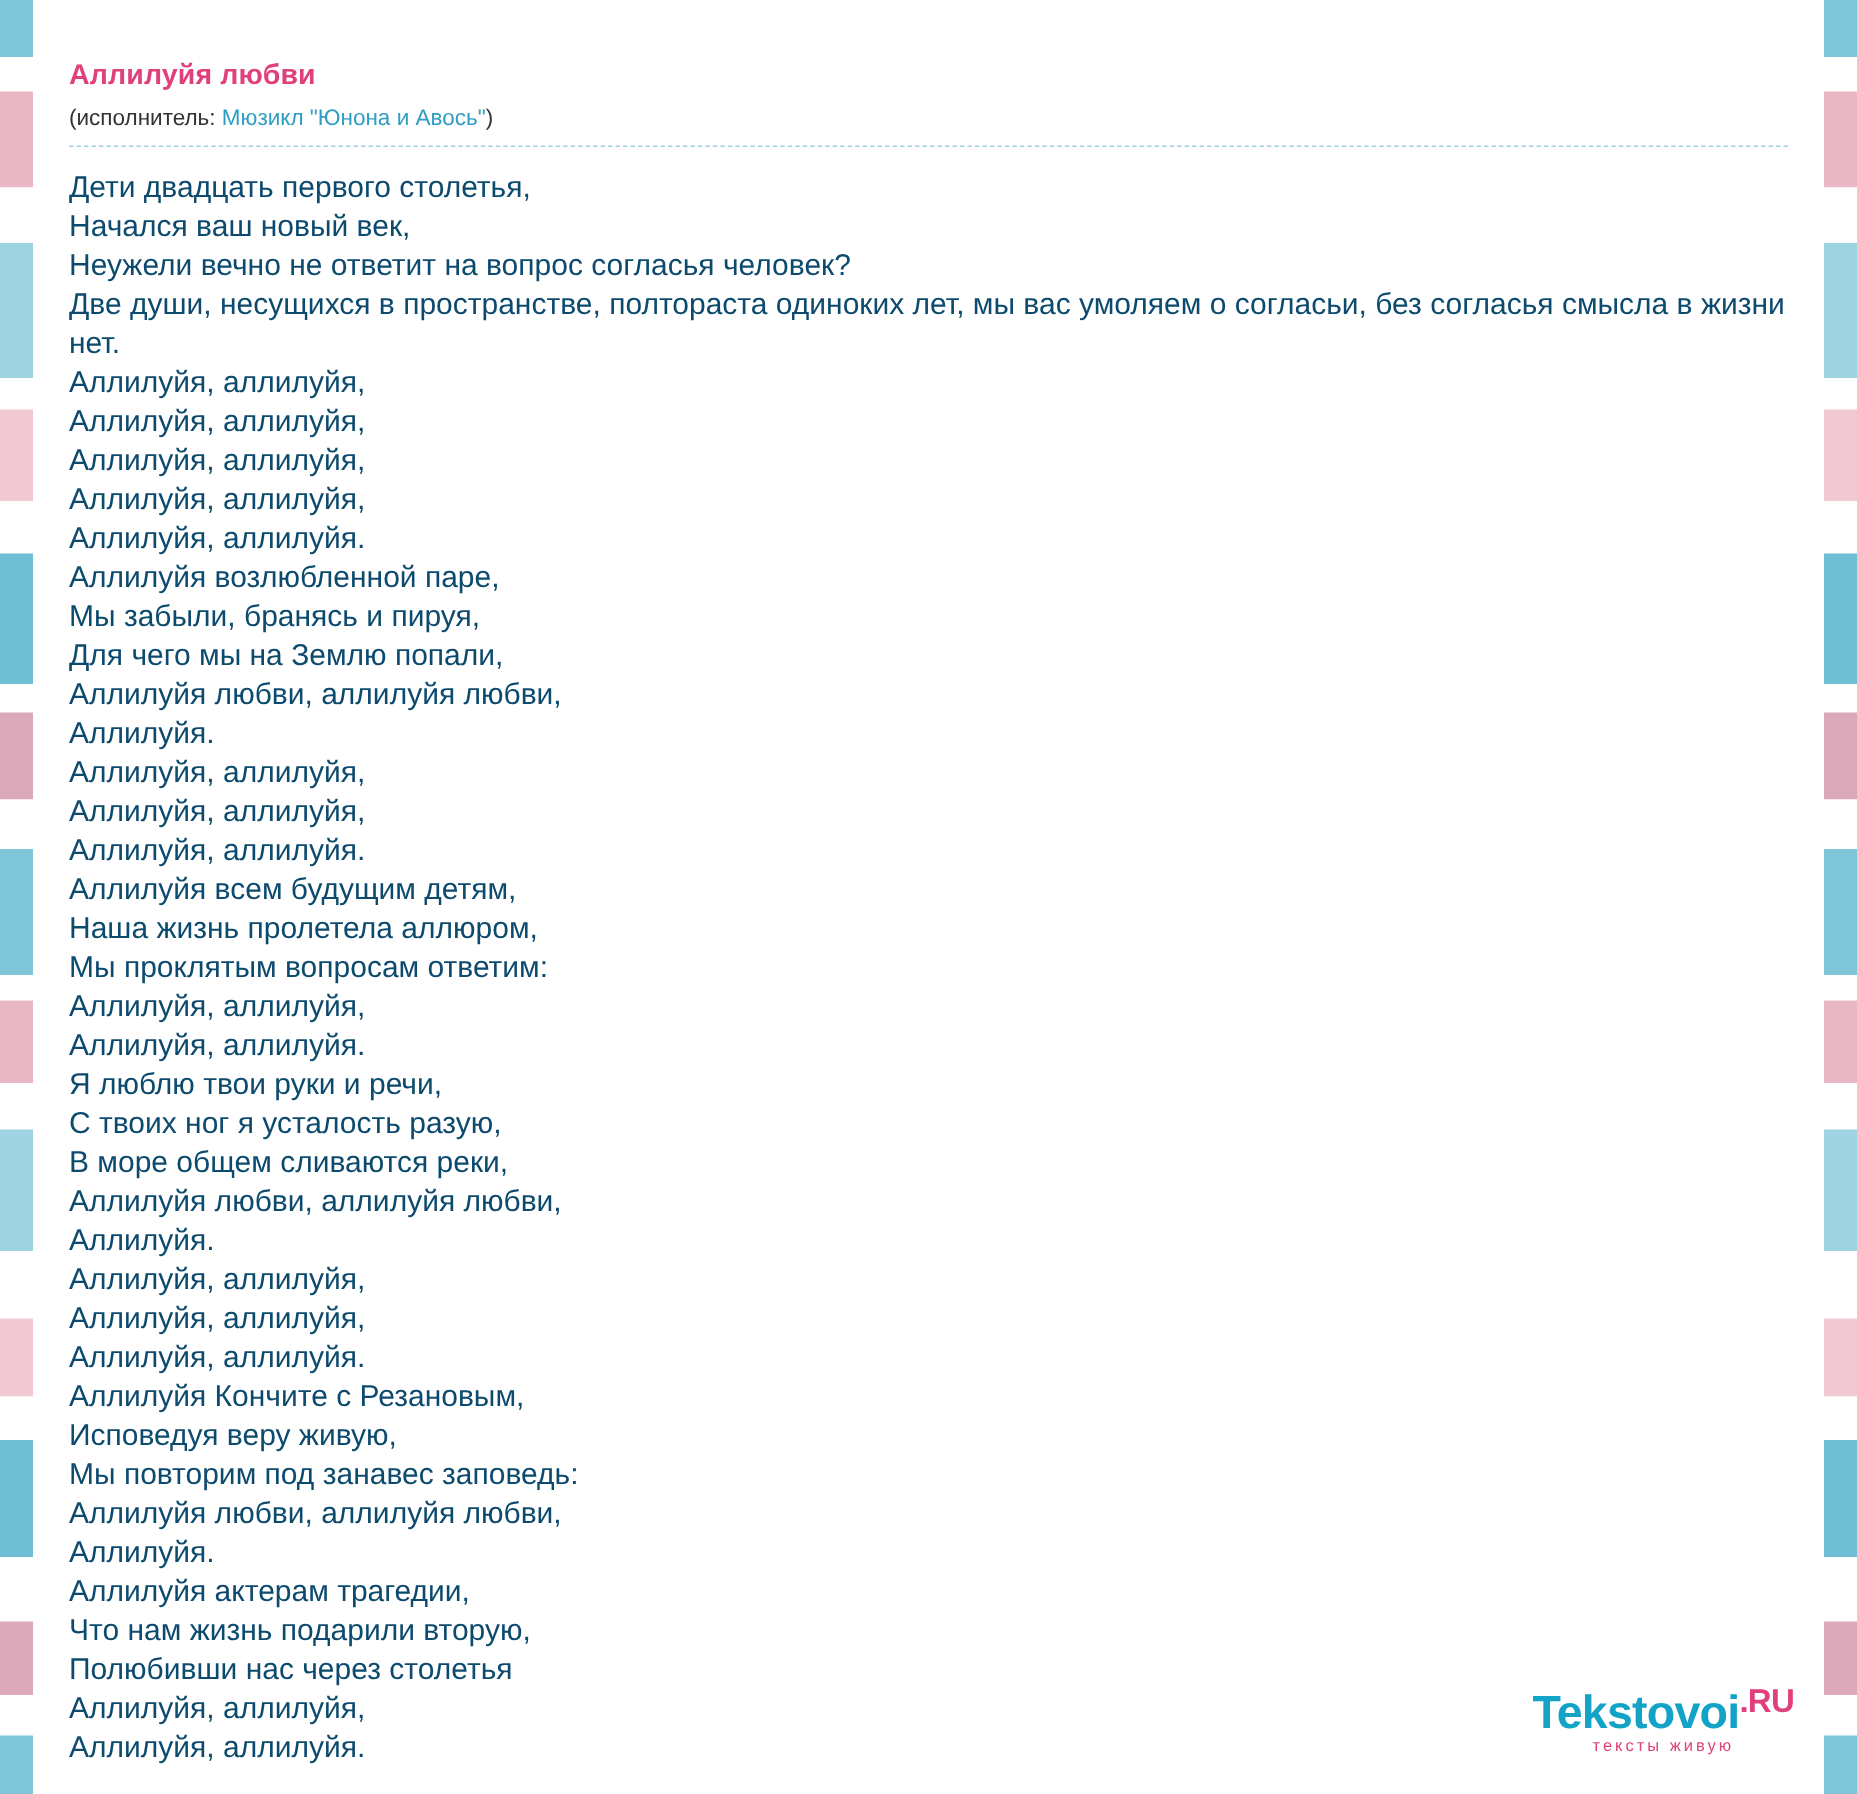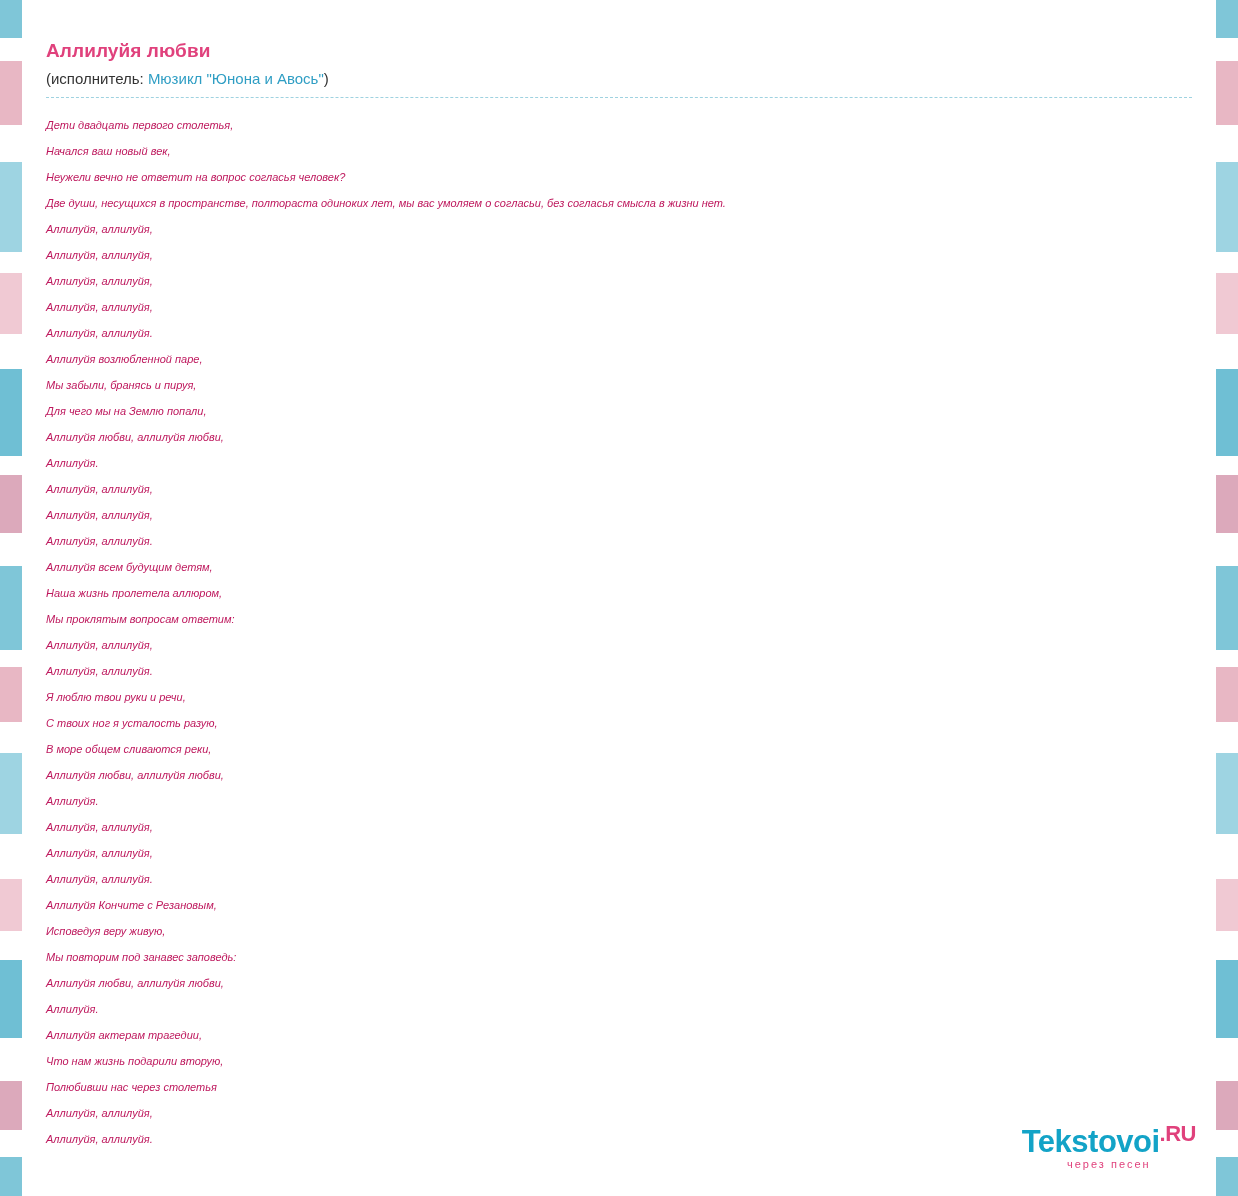--- a/index.html
+++ b/index.html
@@ -78,26 +78,25 @@
     padding-bottom: 10px;
     border-bottom: 1px dashed #9fd2e0;
     margin-bottom: 14px;
   }
   .artist-line a {
     color: #2f9ec4;
     text-decoration: none;
   }
 
   .lyrics {
-    font-size: 11px;
+    font-size: 20px;
     line-height: 26px;
-    color: #be185d;
+    color: #0c4a6e;
     white-space: pre-wrap;
     word-break: normal;
-    font-style: italic;
   }
 
   
   .watermark {
     position: absolute;
     right: 42px;
     bottom: 26px;
     text-align: center;
     user-select: none;
   }
@@ -227,16 +226,16 @@
 Аллилуйя актерам трагедии,
 Что нам жизнь подарили вторую,
 Полюбивши нас через столетья
 Аллилуйя, аллилуйя,
 Аллилуйя, аллилуйя.</div>
 
   </div>
 
   <div class="watermark">
     <div class="wm-main"><span>Tekstovoi</span><span class="wm-ru">.RU</span></div>
-    <div class="wm-sub">через песен</div>
+    <div class="wm-sub">тексты живую</div>
   </div>
 
 </div>
 
 </body></html>

